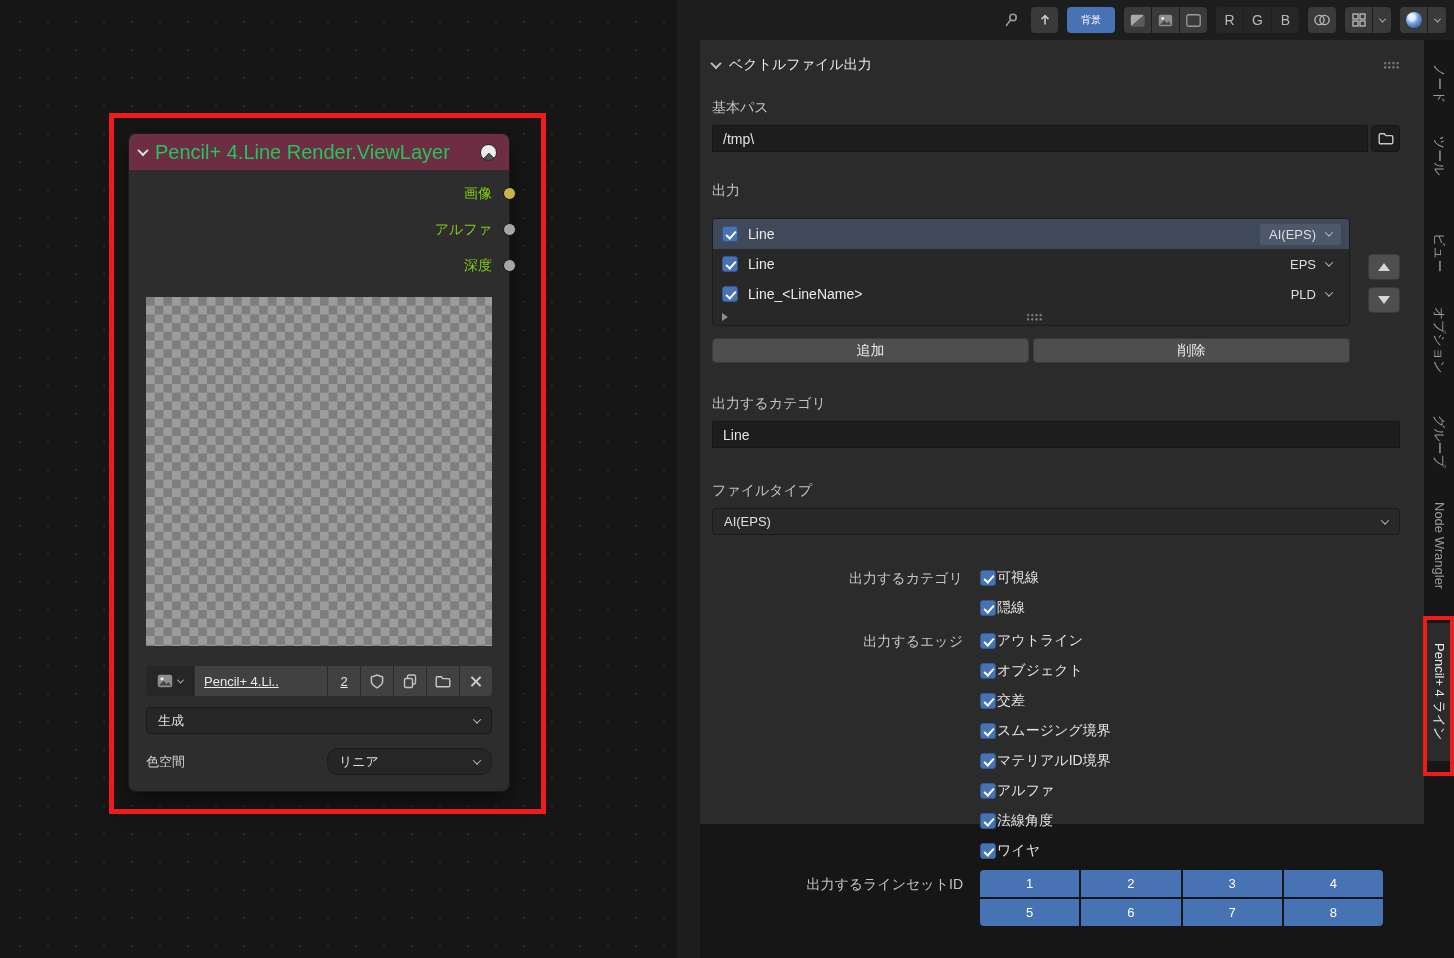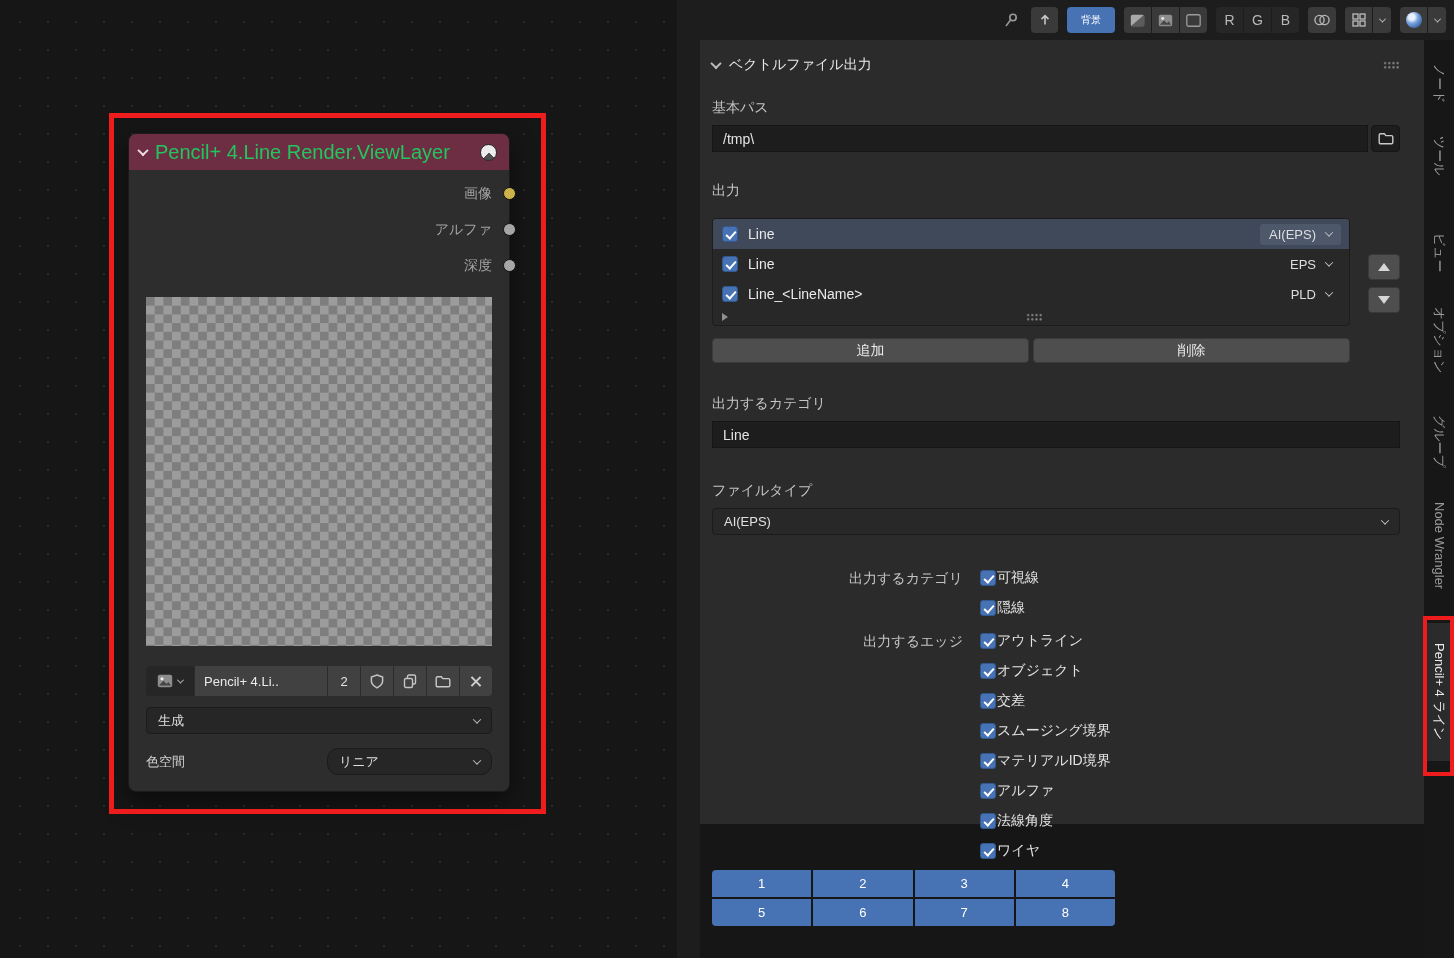--- a/index.html
+++ b/index.html
@@ -26,30 +26,30 @@
   .node-title { color:#22c55e; font-size:20px; flex:1; white-space:nowrap; overflow:hidden; }
   .sphere-icon { width:17px; height:17px; border-radius:50%;
                  background:conic-gradient(from 135deg,#4e4e4e 0 90deg,#ececec 90deg 360deg);
                  border:1px solid #2a2a2a; }
   .chev { display:inline-block; width:8px; height:8px; border-right:2px solid #bdbdbd;
           border-bottom:2px solid #bdbdbd; transform:rotate(45deg) translate(-1px,-1px); }
   .chev.light { border-color:#e8dce0; }
   .sock-rows { margin-top:6px; }
   .sock-row { position:relative; height:36px; display:flex; align-items:center;
               justify-content:flex-end; padding-right:17px; }
-  .sock-label { color:#a3a3a3; font-size:14px; }
+  .sock-label { color:#84cc16; font-size:14px; }
   .socket { position:absolute; right:-7px; top:11px; width:13px; height:13px; border-radius:50%;
             border:1px solid #111; }
   .socket.yellow { background:#ccb24a; }
   .socket.gray { background:#a6a6a6; }
   .preview { margin:13px 17px 0; height:349px;
              background:conic-gradient(#9c9c9c 0 90deg,#7e7e7e 90deg 180deg,#9c9c9c 180deg 270deg,#7e7e7e 270deg 360deg);
              background-size:17.4px 17.4px; }
   .id-row { display:flex; margin:20px 17px 0; height:30px; }
-  .id-row > div { display:flex; align-items:center; justify-content:center; }
+  .id-row > div { display:flex; align-items:center; justify-content:center;text-decoration:underline; }
   .browse { width:48px; background:#262626; border-radius:4px 0 0 4px; gap:5px; }
   .idname { flex:1; background:#414141; border-left:1px solid #2b2b2b; justify-content:flex-start !important;
             padding-left:9px; color:#eaeaea; font-size:13px; white-space:nowrap; overflow:hidden; }
   .idusers { width:33px; background:#414141; border-left:1px solid #2b2b2b; color:#e6e6e6; font-size:13px; }
   .idbtn { width:33px; background:#414141; border-left:1px solid #2b2b2b; }
   .idbtn.last { border-radius:0 4px 4px 0; }
   .x-icon { position:relative; width:12px; height:12px; }
   .x-icon::before,.x-icon::after { content:""; position:absolute; left:5px; top:0; width:2px; height:13px; background:#cfcfcf; }
   .x-icon::before { transform:rotate(45deg); } .x-icon::after { transform:rotate(-45deg); }
   .dd { background:#262626; border:1px solid #1b1b1b; border-radius:4px; height:27px;
@@ -420,20 +420,21 @@
               <span class="cb"></span>
               <span>法線角度</span>
             </div>
           <div class="citem">
               <span class="cb"></span>
               <span>ワイヤ</span>
             </div>
         </div>
       </div>
       <div class="fgroup">
+        <div class="flabel">出力するラインセットID</div>
         <div class="fitems">
           <div class="idgrid">
             <div class="idcell">1</div>
             <div class="idcell">2</div>
             <div class="idcell">3</div>
             <div class="idcell">4</div>
             <div class="idcell">5</div>
             <div class="idcell">6</div>
             <div class="idcell">7</div>
             <div class="idcell">8</div>

